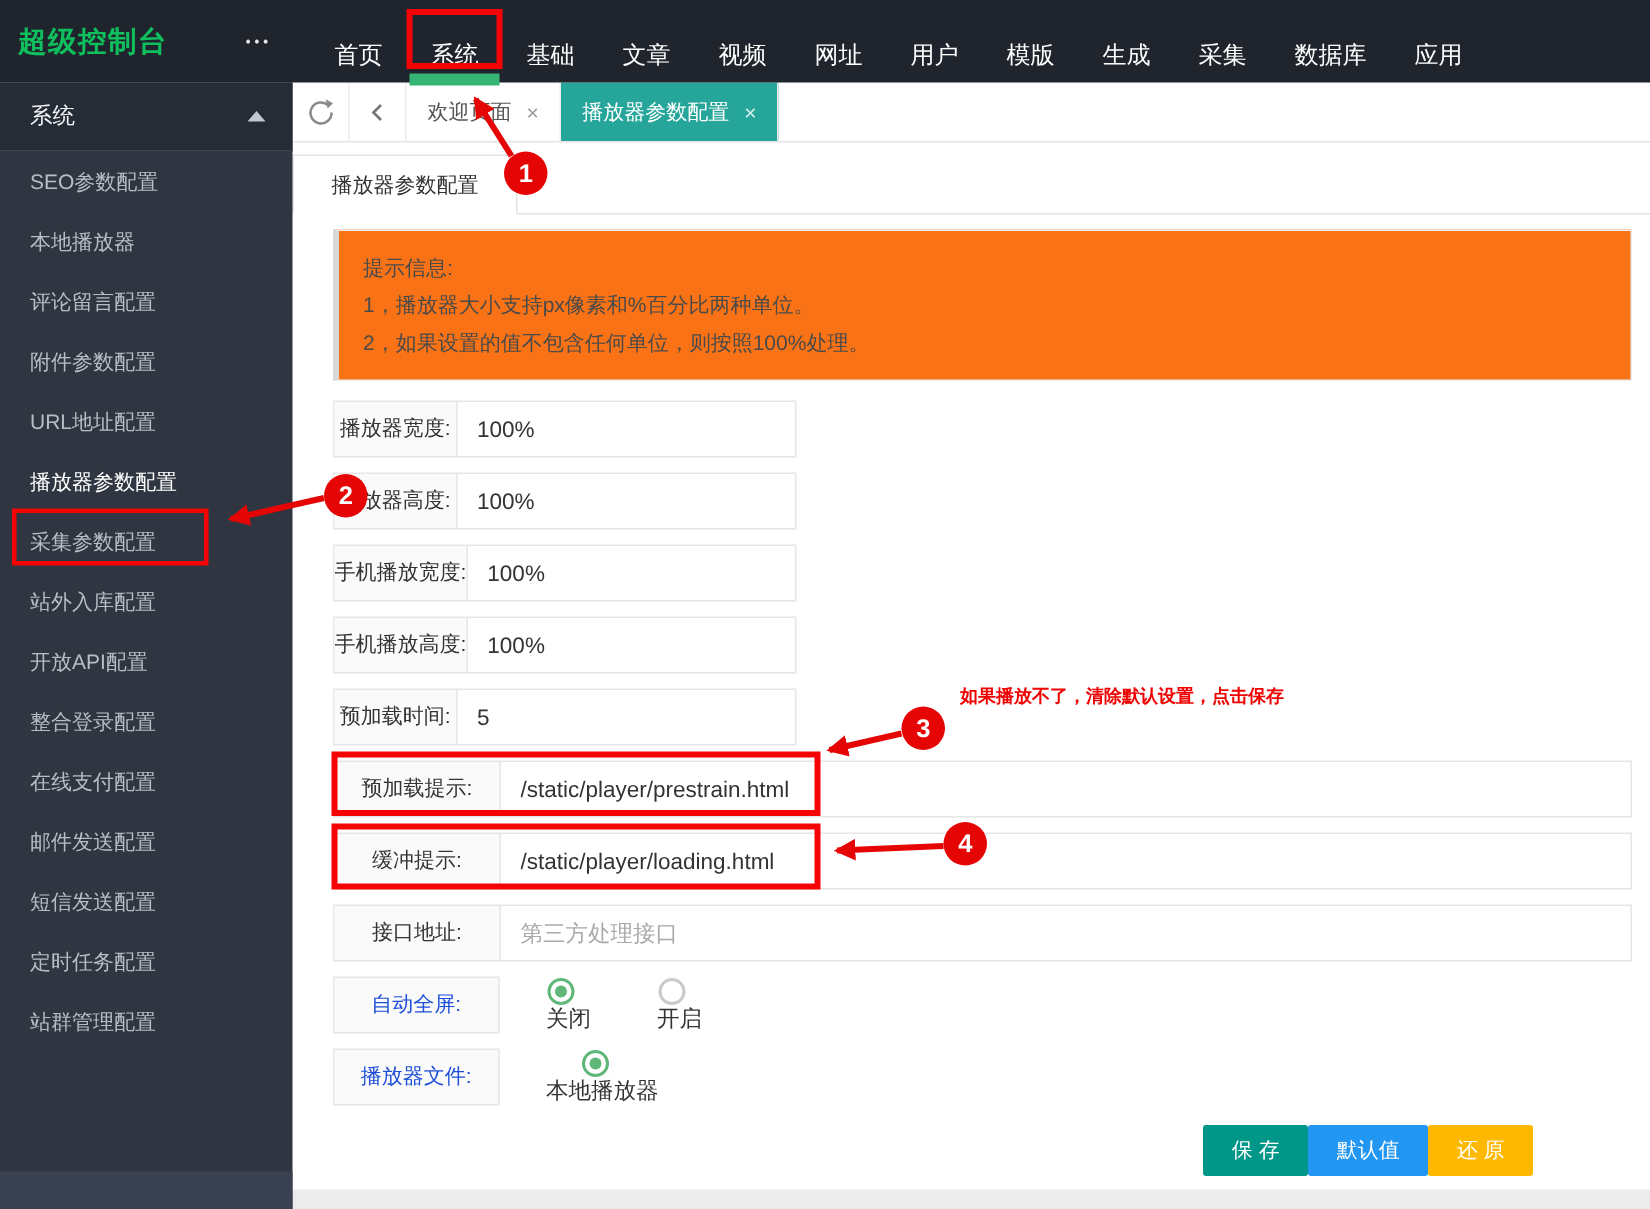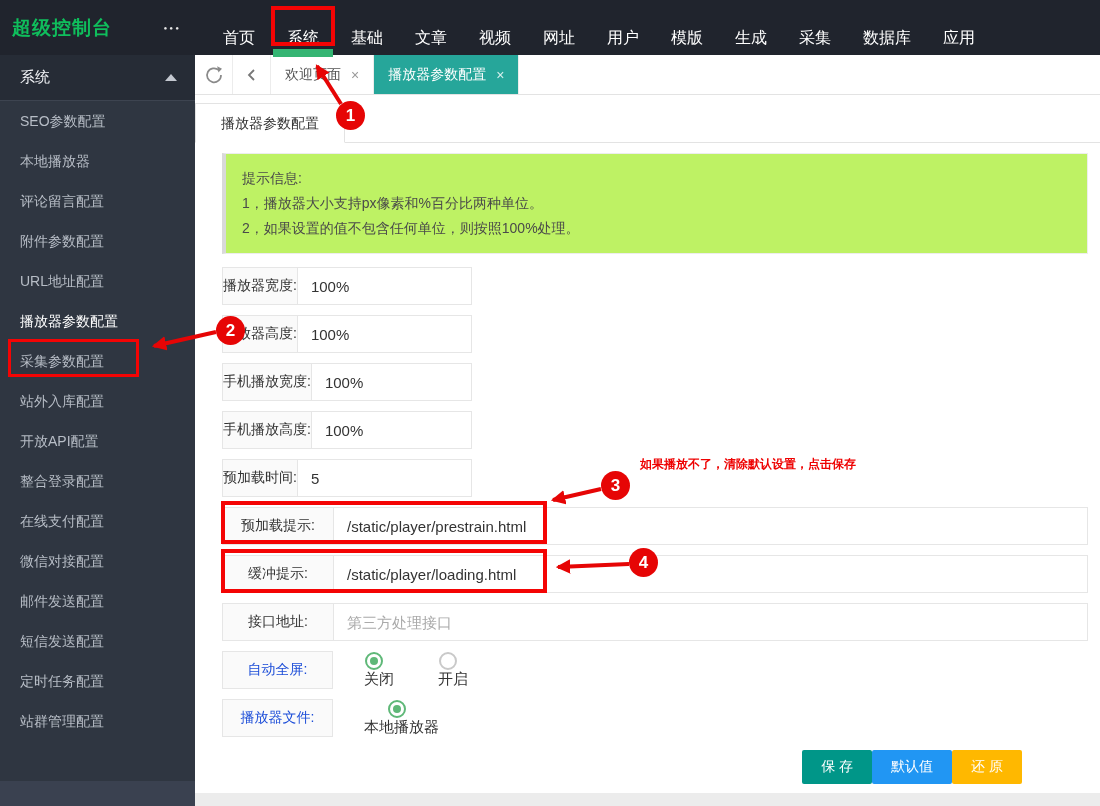--- a/index.html
+++ b/index.html
@@ -29,25 +29,25 @@
   .tool-btn { width:38px; display:flex; align-items:center; justify-content:center; border-right:1px solid #ececec; cursor:pointer; }
   .doc-tab { display:flex; align-items:center; padding:0 14px; font-size:14px; color:#555; border-right:1px solid #ececec; cursor:pointer; white-space:nowrap; }
   .doc-tab .close { margin-left:10px; color:#9a9a9a; font-size:14px; cursor:pointer; }
   .doc-tab.active { background:#26a69a; color:#fff; }
   .doc-tab.active .close { color:#d8f0ee; }
 
   .subtab-strip { margin-top:8px; height:40px; border-bottom:1px solid #e3e3e3; display:flex; }
   .subtab { height:40px; line-height:39px; padding:0 25px; background:#fff; border:1px solid #e3e3e3; border-bottom:1px solid #fff; margin-bottom:-1px; font-size:14px; color:#333; cursor:pointer; white-space:nowrap; }
 
   .form-area { padding:0 12px 0 27px; }
-  .hint-box { margin-top:10px; background:#bef264; border:1px solid #ededed; border-left:4px solid #d9d9d9; padding:12px 16px; font-size:14px; color:#4a4a4a; line-height:25px; }
+  .hint-box { margin-top:10px; background:#f97316; border:1px solid #ededed; border-left:4px solid #d9d9d9; padding:12px 16px; font-size:14px; color:#4a4a4a; line-height:25px; }
 
   .frow { display:flex; height:38px; margin-bottom:10px; border:1px solid #e6e6e6; background:#fff; }
   .frow.first { margin-top:13px; }
-  .frow.narrow { width:250px; }
+  .frow.narrow { width:309px; }
   .frow.wide { width:100%; }
   .flabel { width:111px; background:#fafafa; border-right:1px solid #e6e6e6; display:flex; align-items:center; justify-content:center; font-size:14px; color:#333; white-space:nowrap; }
   .finput { flex:1; border:none; outline:none; padding:0 13px; font-size:15px; color:#333; font-family:"Liberation Sans","DejaVu Sans",sans-serif; background:transparent; }
   .finput::placeholder { color:#aaa; }
 
   .rrow { display:flex; align-items:center; margin-bottom:10px; }
   .rlabel-box { width:111px; height:38px; border:1px solid #e6e6e6; background:#fafafa; display:flex; align-items:center; justify-content:center; font-size:14px; color:#1d4ed8; white-space:nowrap; }
   .rgroup { display:flex; align-items:center; margin-left:21px; }
   .ropt { display:flex; align-items:center; margin-right:34px; cursor:pointer;flex-direction:column; }
   .radio { width:18px; height:18px; border-radius:50%; border:2px solid #c9c9c9; position:relative; background:#fff; }
@@ -105,21 +105,20 @@
     <div class="side-item">本地播放器</div>
     <div class="side-item">评论留言配置</div>
     <div class="side-item">附件参数配置</div>
     <div class="side-item">URL地址配置</div>
     <div class="side-item active">播放器参数配置</div>
     <div class="side-item">采集参数配置</div>
     <div class="side-item">站外入库配置</div>
     <div class="side-item">开放API配置</div>
     <div class="side-item">整合登录配置</div>
     <div class="side-item">在线支付配置</div>
-    <div class="side-item">微信对接配置</div>
     <div class="side-item">邮件发送配置</div>
     <div class="side-item">短信发送配置</div>
     <div class="side-item">定时任务配置</div>
     <div class="side-item">站群管理配置</div>
     <div class="side-footer"></div>
   </div>
 
   <div class="content">
     <div class="tabbar">
       <div class="tool-btn">

